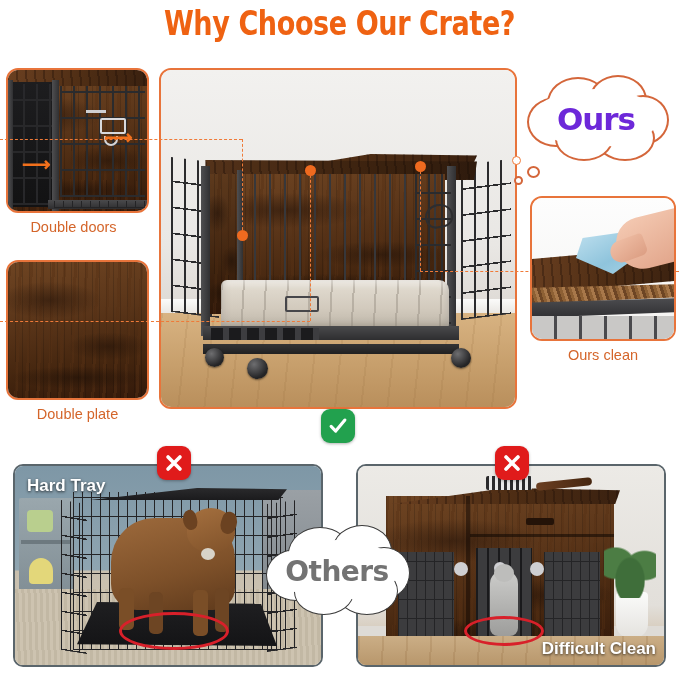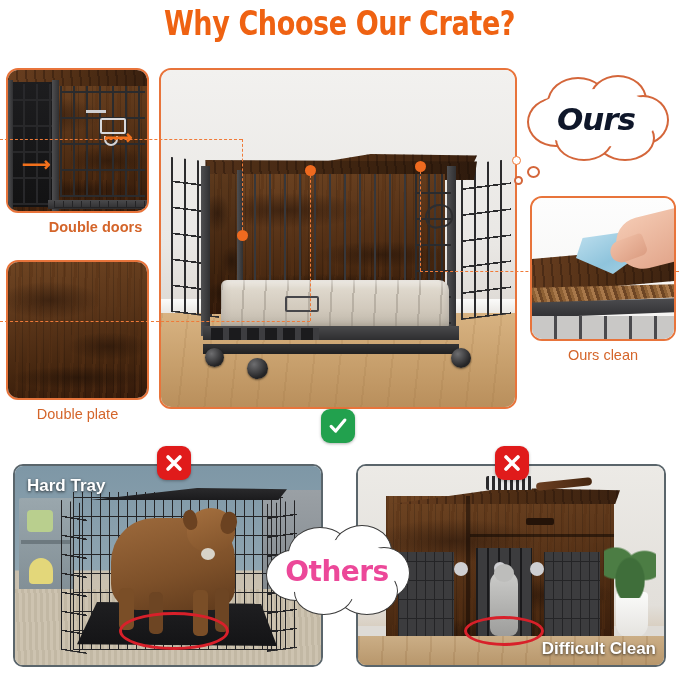--- a/index.html
+++ b/index.html
@@ -126,33 +126,33 @@
   .bubble-ours .lobe {
     position:absolute; border:2.4px solid #d4663a; border-radius:50%;
     background:#fff;
   }
   .bubble-ours .inner {
     position:absolute; inset:14px 12px 16px 12px; background:#fff;
     border-radius:50%;
   }
   #ours-text {
     position:absolute; inset:0; display:flex; align-items:center; justify-content:center;
-    font-size:31px; font-weight:bold; color:#0f172a;
-    font-family:"DejaVu Sans", sans-serif; letter-spacing:-1px; z-index:6;font-style:italic;
+    font-size:31px; font-weight:bold; color:#6d28d9;
+    font-family:"DejaVu Sans", sans-serif; letter-spacing:-1px; z-index:6;
   }
   .mini { position:absolute; border:2px solid #d4663a; border-radius:50%; background:#fff; }
 
   .bubble-others { position:absolute; left:262px; top:525px; width:150px; height:92px; z-index:30; }
   .bubble-others .lobe {
     position:absolute; border:1.6px solid #3a3a3a; border-radius:50%; background:#fff;
   }
   .bubble-others .inner { position:absolute; inset:15px 13px 17px 13px; background:#fff; border-radius:50%; }
   #others-text {
     position:absolute; inset:0; display:flex; align-items:center; justify-content:center;
-    font-size:28px; font-weight:bold; color:#ec4899;
+    font-size:28px; font-weight:bold; color:#737373;
     font-family:"DejaVu Sans", sans-serif; letter-spacing:-0.5px; z-index:6;
   }
 
   
   .badge {
     position:absolute; width:34px; height:34px; border-radius:9px;
     display:flex; align-items:center; justify-content:center; z-index:40;
     box-shadow:0 1px 3px rgba(0,0,0,.3);
   }
   .badge-green { background:#22a14e; }
@@ -195,21 +195,21 @@
     <div style="position:absolute; left:78px; top:40px; width:20px; height:3px; background:#cfcfd2;"></div>
     <div style="position:absolute; left:96px; top:66px; width:14px; height:10px; border:2px solid #d4d4d7; border-radius:0 0 8px 8px; border-top:none;"></div>
 
     <div class="bar" style="left:40px; right:0; bottom:2px; height:9px;"></div>
     <div class="mesh-fine" style="left:46px; right:2px; bottom:3px; height:7px;"></div>
 
     <span class="arrow-o" style="left:14px; top:84px;">⟶</span>
     <span class="arrow-o" style="left:96px; top:57px;">⟶</span>
   </div>
 </div>
-<div class="cap" style="left:24px; top:219px; width:143px;font-weight:bold;">Double doors</div>
+<div class="cap" style="left:2px; top:219px; width:143px;">Double doors</div>
 
 <div class="panel frame-orange" style="left:6px; top:260px; width:143px; height:140px;">
   <div class="ph wood"></div>
 </div>
 <div class="cap" style="left:6px; top:406px; width:143px;">Double plate</div>
 
 <div class="panel frame-orange" style="left:159px; top:68px; width:358px; height:341px;">
   <div class="ph">
     <div class="wall"></div>
     <div class="skirt"></div>

